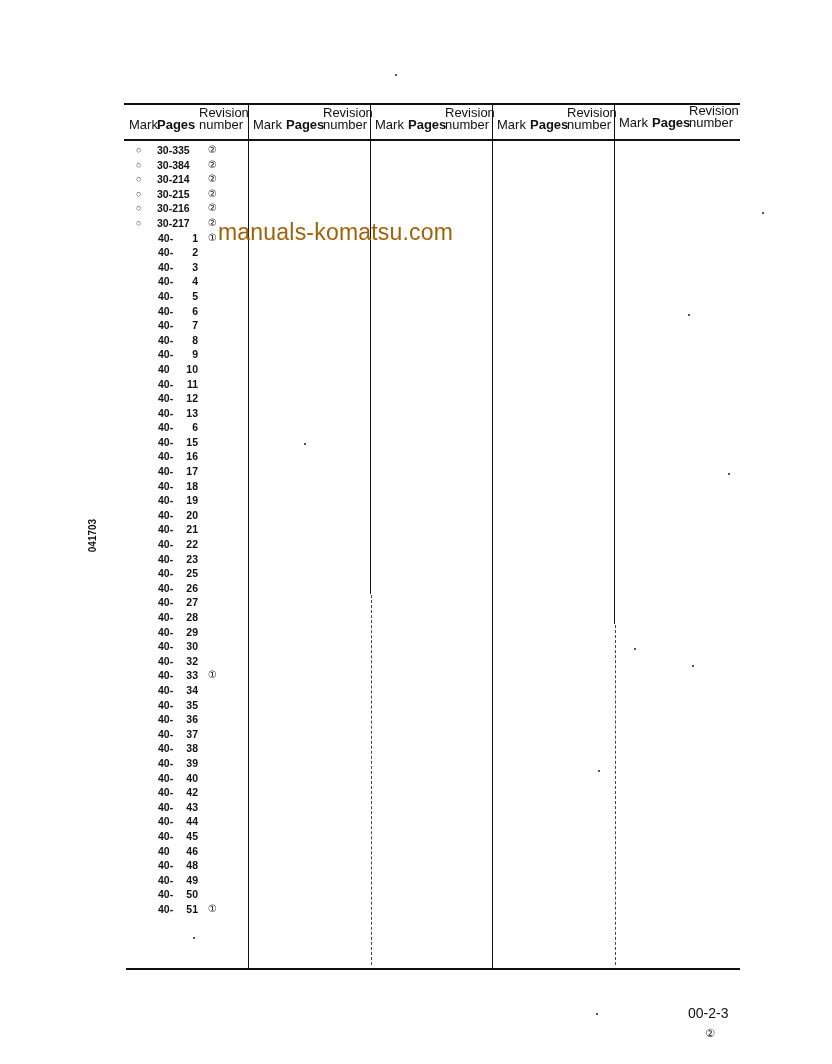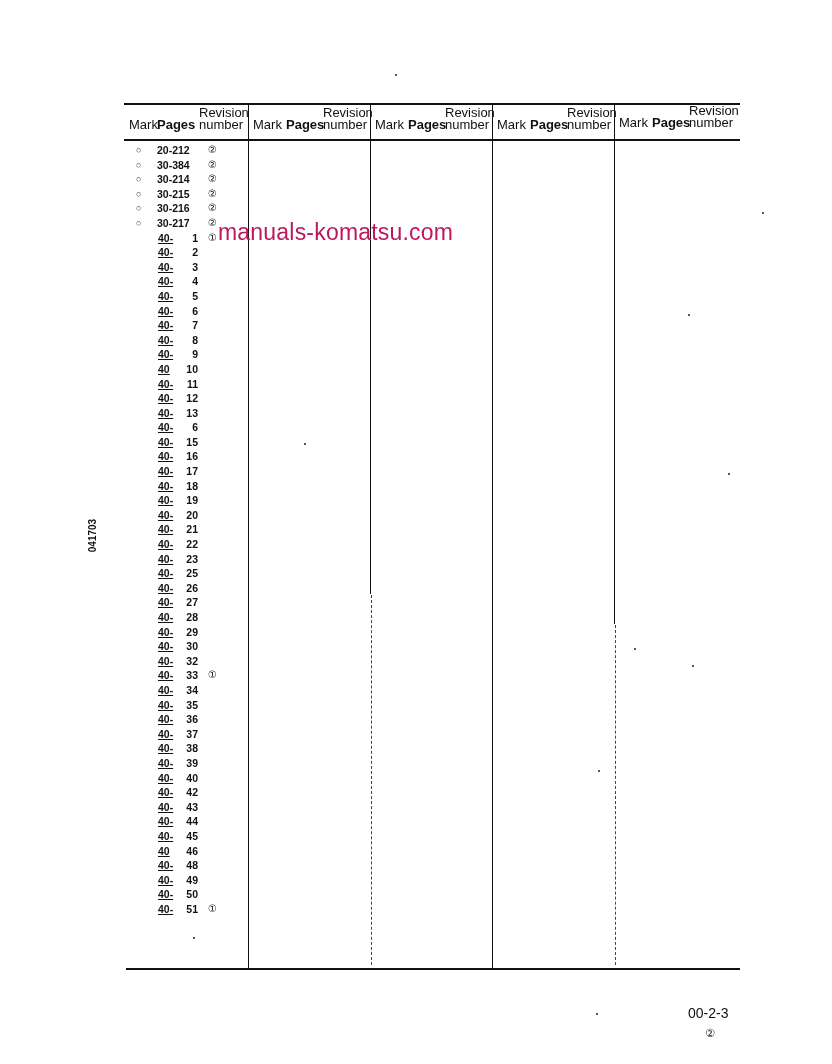--- a/index.html
+++ b/index.html
@@ -17,26 +17,26 @@
 
     .head-cell { position: absolute; top: 107px; height: 32px; width: 122px; font-size: 13px; line-height: 12px; }
     .head-cell .h-mark { position: absolute; left: 5px; top: 12px; }
     .head-cell .h-pages { position: absolute; left: 33px; top: 12px; font-weight: bold; }
     .head-cell .h-rev { position: absolute; left: 75px; top: 0; width: 48px; }
 
     
     .rows { position: absolute; left: 126px; top: 143px; width: 122px; }
     .row { position: relative; height: 14.6px; font-size: 10.5px; line-height: 14px; font-weight: bold; }
     .row .mark { position: absolute; left: 10px; top: 0; font-weight: normal; font-size: 9px; color: #333; }
-    .row .prefix { position: absolute; left: 32px; top: 0; text-decoration: underline; }
+    .row .prefix { position: absolute; left: 32px; top: 0; }
     .row .num { position: absolute; left: 54px; width: 18px; text-align: right; top: 0; }
     .row .full { position: absolute; left: 31px; top: 0; }
     .row .rev { position: absolute; left: 82px; top: 0; font-weight: normal; font-size: 10px; }
 
-    .watermark { position: absolute; left: 218px; top: 219px; font-size: 23px; color: #be185d; letter-spacing: 0.2px; }
+    .watermark { position: absolute; left: 218px; top: 219px; font-size: 23px; color: #a16207; letter-spacing: 0.2px; }
 
     .side-code { position: absolute; left: 82px; top: 530px; transform: rotate(-90deg); transform-origin: center;
                  font-size: 10px; font-weight: bold; width: 60px; margin-left: -20px; text-align: center; }
 
     .footer-page { position: absolute; left: 688px; top: 1005px; font-size: 14px; }
     .footer-rev { position: absolute; left: 705px; top: 1027px; font-size: 11px; }
 
     .speck { position: absolute; width: 2px; height: 2px; background: #555; }
   </style>
 </head>
@@ -77,21 +77,21 @@
   </div>
   <div class="head-cell" style="left:614px; top:105px;">
     <span class="h-mark">Mark</span>
     <span class="h-pages" style="left:38px;">Pages</span>
     <span class="h-rev">Revision number</span>
   </div>
 
   <div class="rows" id="rows">
       <div class="row">
         <span class="mark">○</span>
-        <span class="full">20-212</span>
+        <span class="full">30-335</span>
         <span class="rev">②</span>
       </div>
       <div class="row">
         <span class="mark">○</span>
         <span class="full">30-384</span>
         <span class="rev">②</span>
       </div>
       <div class="row">
         <span class="mark">○</span>
         <span class="full">30-214</span>

